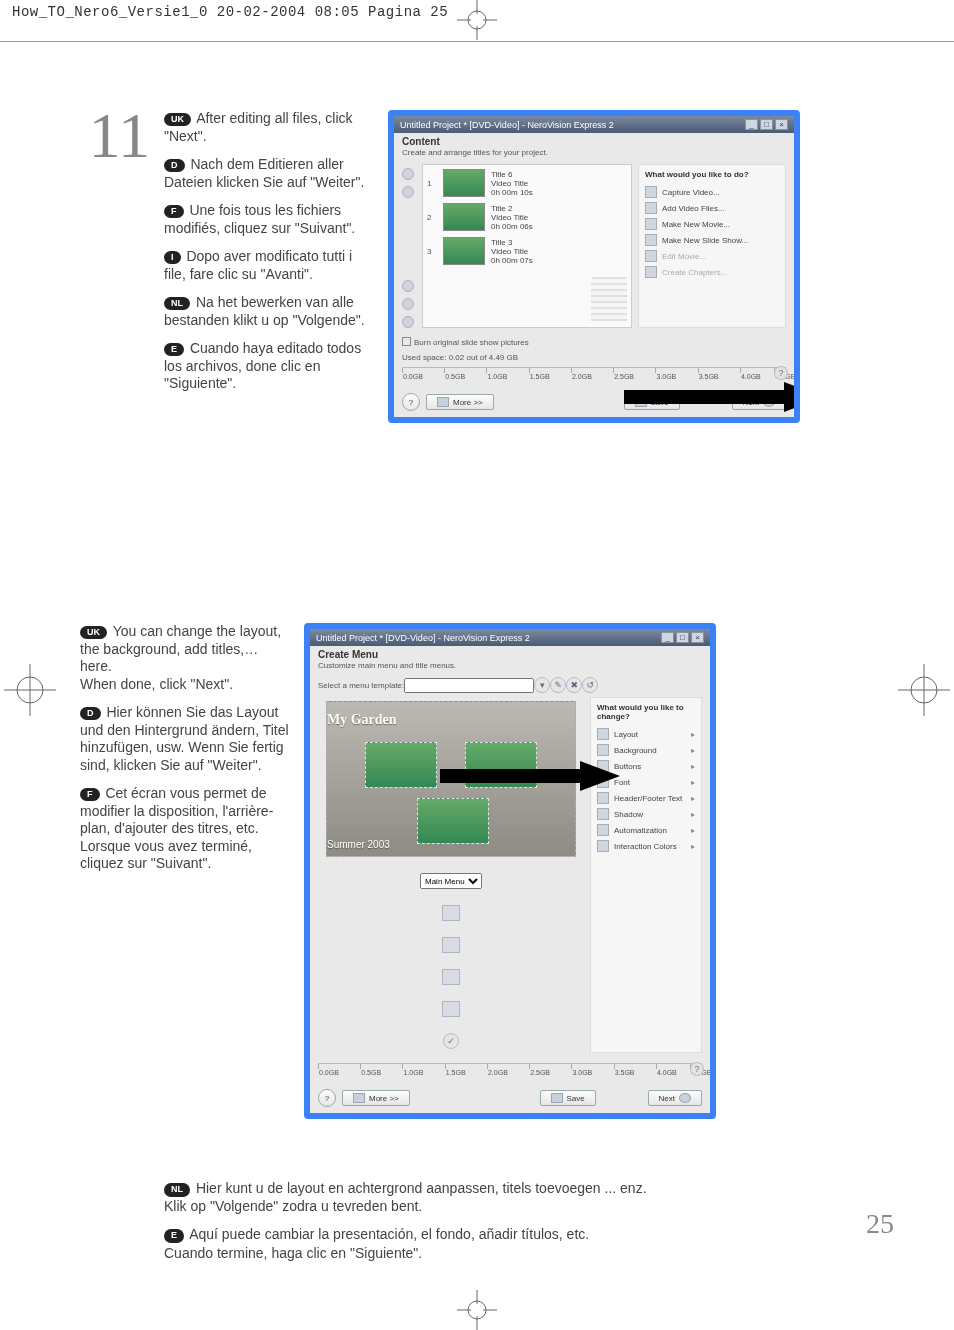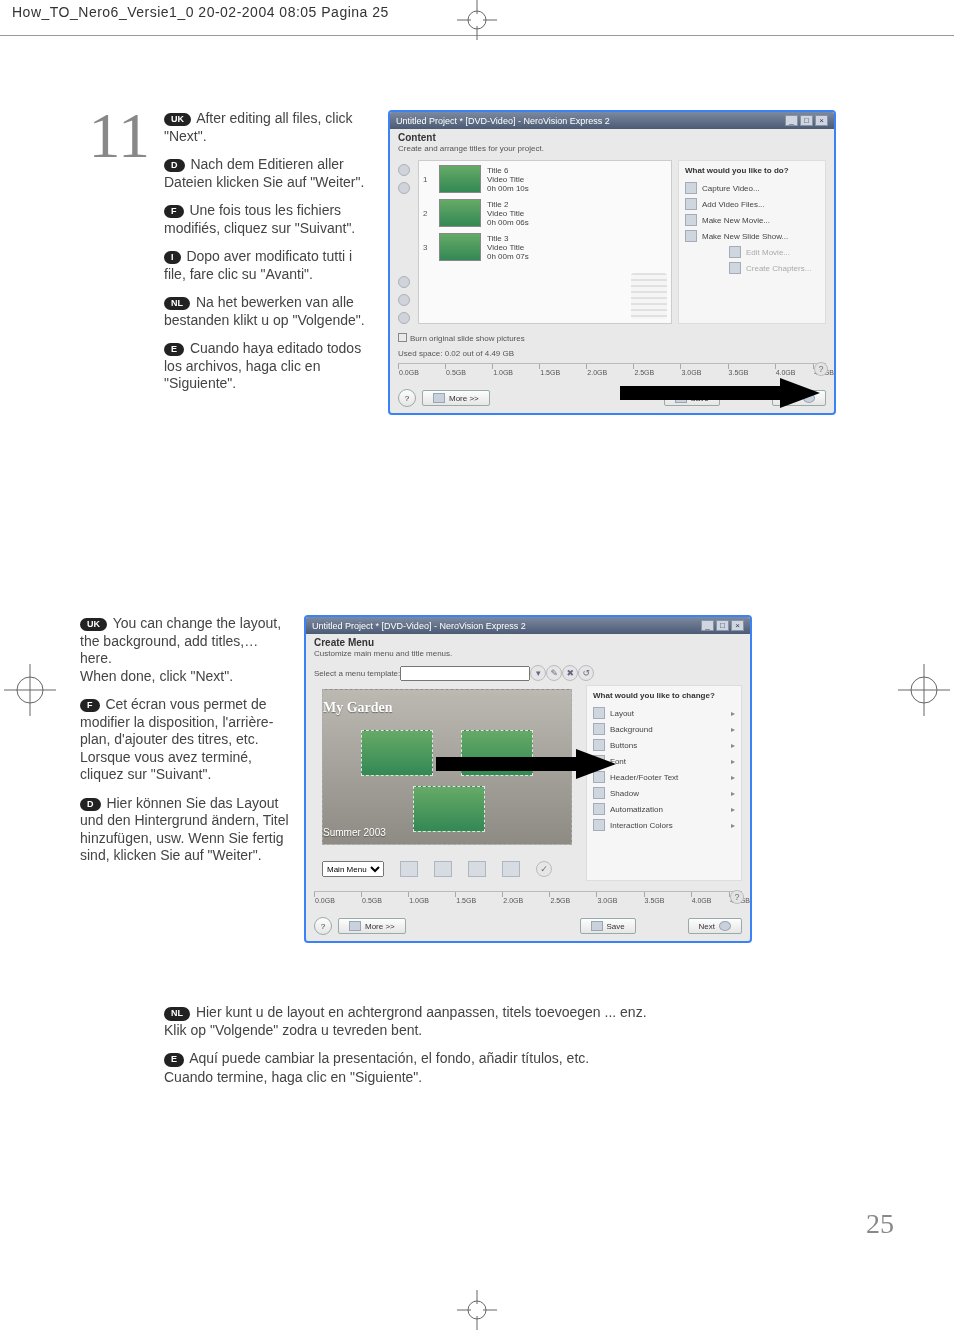--- a/index.html
+++ b/index.html
@@ -1,57 +1,57 @@
 <!DOCTYPE html>
 <html><head>
 <meta charset="utf-8">
 <style>
   * { box-sizing: border-box; margin: 0; padding: 0; }
   body { width: 954px; height: 1330px; background: #fff; font-family: Arial, Helvetica, sans-serif; color: #333; position: relative; }
 
-  .header-bar { height: 36px; border-bottom: 1px solid #999; font-size: 14px; font-family: Liberation Sans, sans-serif; padding: 4px 12px; letter-spacing: 0.5px; }
+  .header-bar { height: 42px; border-bottom: 1px solid #999; font-size: 14px; font-family: Liberation Mono, monospace; padding: 4px 12px; letter-spacing: 0.5px; }
 
   .crop-mark { position: absolute; }
   .crop-mark.top { top: 0; left: 50%; transform: translateX(-50%); }
   .crop-mark.mid-left { top: 660px; left: 0; }
   .crop-mark.mid-right { top: 660px; right: 0; }
   .crop-mark.bottom { bottom: 0; left: 50%; transform: translateX(-50%); }
   .crop-mark svg { display: block; }
 
   .content { position: absolute; left: 80px; top: 110px; width: 810px; }
   .step { display: flex; margin-bottom: 60px; }
   .step-col { display: flex; gap: 14px; }
   .step-num { font-size: 64px; font-weight: 300; color: #888; line-height: 0.8; font-family: Georgia, serif; min-width: 70px; text-align: right; }
   .step-texts { width: 210px; font-size: 14px; line-height: 1.25; color: #444; }
   .lang-block { margin-bottom: 11px; }
   .lang-pill { display: inline-block; background: #222; color: #fff; font-size: 9px; font-weight: bold; padding: 1px 7px 1px 7px; border-radius: 8px; vertical-align: 1px; margin-right: 2px; }
 
   .step-shot { margin-left: 14px; }
-  .shot-frame { width: 448px; border: 2px solid #3b82f6; border-radius: 4px; background: #e9e9e9; font-size: 9px; color: #333; position: relative; overflow: hidden; }
+  .shot-frame { width: 412px; border: 6px solid #3b82f6; border-radius: 4px; background: #e9e9e9; font-size: 9px; color: #333; position: relative; overflow: hidden; }
   .titlebar { height: 17px; background: linear-gradient(#7b8aa0,#4c5b74); color: #fff; font-size: 9px; padding: 2px 6px; display:flex; justify-content:space-between; align-items:center; }
   .titlebar .wbtns { display:flex; gap:2px; }
   .titlebar .wbtn { width:13px; height:11px; background:#cfd6e2; border:1px solid #8893a4; font-size:8px; line-height:9px; text-align:center; color:#334; }
   .section-head { font-weight: bold; font-size: 10px; padding: 3px 8px 1px; }
   .section-sub { font-size: 8px; padding: 0 8px 3px; color: #555; }
   .shot-body { display: flex; padding: 4px 8px 6px; gap: 6px; }
 
   .side-icons { width:14px; display:flex; flex-direction:column; gap:6px; padding-top:4px; }
   .side-icons .sic { width:12px; height:12px; border-radius:50%; background:#d0d4da; border:1px solid #a9b0bb; }
 
   .clip-list { flex:1; border:1px solid #ccc; background:#fafafa; min-height:164px; padding:4px; position:relative; }
   .clip-row { display:flex; align-items:center; gap:6px; margin-bottom:6px; font-size:8px; }
   .clip-row .idx { width:10px; color:#555; }
   .thumb { width:42px; height:28px; background:linear-gradient(#6a6,#385); border:1px solid #888; }
   .clip-meta { color:#444; }
   .filmstrip { position:absolute; right:4px; bottom:4px; width:36px; height:46px; background:repeating-linear-gradient(#bbb,#bbb 2px,#eee 2px,#eee 6px); opacity:.4; border-radius:3px; }
 
   .right-pane { width:148px; background:#f6f6f6; border:1px solid #ddd; padding:5px 6px; font-size:8px; }
   .right-head { font-weight:bold; font-size:8px; margin-bottom:5px; color:#333; }
   .r-item { display:flex; align-items:center; gap:5px; padding:2px 0; color:#444; }
-  .r-item.dis { color:#aaa;margin-left:44px; }
+  .r-item.dis { color:#aaa; }
   .r-item .ric { width:12px; height:12px; background:#cfd6df; border:1px solid #a4acb7; display:inline-block; }
   .r-item .chev { margin-left:auto; color:#888; }
 
   .below-clip { padding:3px 8px; font-size:8px; color:#555; }
   .below-clip .chk { display:inline-block; width:9px; height:9px; border:1px solid #888; margin-right:3px; vertical-align:-1px; }
 
   .ruler { position:relative; height:22px; margin:2px 8px 0; border-top:1px solid #bbb; font-size:7px; color:#555; }
   .tick { position:absolute; top:0; height:4px; border-left:1px solid #aaa; padding-top:5px; }
   .ruler .qmark { position:absolute; right:-2px; top:-2px; width:14px; height:14px; border-radius:50%; background:#e3e3e3; border:1px solid #bbb; text-align:center; line-height:12px; color:#678; font-size:9px; }
 
@@ -68,21 +68,21 @@
 
   .menu-stage { margin:2px 8px; height:166px; position:relative; }
   .menu-preview { width:250px; height:156px; margin:4px auto 8px; border:1px dashed #aaa; background:linear-gradient(#bcb9b3,#8e8b84); position:relative; color:#fff; text-align:left; }
   .menu-preview .mtitle { font-weight:bold; font-size:14px; padding-top:10px; font-family:Georgia,serif; text-shadow:0 1px 1px #0006; }
   .menu-preview .mfooter { position:absolute; bottom:6px; width:100%; font-size:10px; text-shadow:0 1px 1px #0006; }
   .mslot { position:absolute; width:72px; height:46px; border:1px dashed #e3e3e3; background:linear-gradient(#6a6,#385); }
   .mslot.s1 { left:38px; top:40px; }
   .mslot.s2 { right:38px; top:40px; }
   .mslot.s3 { left:90px; top:96px; }
 
-  .menu-nav-row { display:flex; align-items:center; gap:16px; padding:4px 8px; font-size:8px; }
+  .menu-nav-row { display:flex; align-items:center; gap:16px; padding:4px 8px; font-size:8px;flex-direction:column; }
   .menu-nav-row select { font-size:8px; height:16px; }
   .nav-ic { width:18px; height:16px; background:#d7dbe2; border:1px solid #aeb6c2; }
 
   .big-arrow { position:absolute; }
 
   .fullwidth-texts { font-size:14px; line-height:1.3; color:#444; margin-left: 84px; margin-top: 22px; }
   .fullwidth-texts .lang-block { margin-bottom: 10px; }
 
   .page-num { position:absolute; right:60px; bottom:90px; font-size:28px; color:#888; font-family:Georgia,serif; }
 </style>
@@ -128,21 +128,21 @@
 
   <div class="step">
     <div class="step-col">
       <div class="step-num">11</div>
       <div class="step-texts">
         <div class="lang-block"><span class="lang-pill">UK</span> <span>After editing all files, click "Next".</span></div>
         <div class="lang-block"><span class="lang-pill">D</span> <span>Nach dem Editieren aller Dateien klicken Sie auf "Weiter".</span></div>
         <div class="lang-block"><span class="lang-pill">F</span> <span>Une fois tous les fichiers modifiés, cliquez sur "Suivant".</span></div>
         <div class="lang-block"><span class="lang-pill">I</span> <span>Dopo aver modificato tutti i file, fare clic su "Avanti".</span></div>
         <div class="lang-block"><span class="lang-pill">NL</span> <span>Na het bewerken van alle bestanden klikt u op "Volgende".</span></div>
-        <div class="lang-block"><span class="lang-pill">E</span> <span>Cuando haya editado todos los archivos, haga clic en "Siguiente".</span></div>
+        <div class="lang-block"><span class="lang-pill">E</span> <span>Cuando haya editado todos los archivos, done clic en "Siguiente".</span></div>
       </div>
     </div>
 
     <div class="step-shot">
       <div class="shot-frame">
         <div class="titlebar">
           <span>Untitled Project * [DVD-Video] - NeroVision Express 2</span>
           <span class="wbtns">
             <span class="wbtn">_</span>
             <span class="wbtn">□</span>
@@ -246,22 +246,22 @@
     </div>
   </div>
 
   <div style="height:140px"></div>
 
   <div class="step">
     <div class="step-col">
       <div class="step-texts">
         <div class="lang-block"><span class="lang-pill">UK</span> <span style="white-space:pre-line">You can change the layout, the background, add titles,… here.
 When done, click "Next".</span></div>
+        <div class="lang-block"><span class="lang-pill">D</span> <span>Hier können Sie das Layout und den Hintergrund ändern, Titel hinzufügen, usw. Wenn Sie fertig sind, klicken Sie auf "Weiter".</span></div>
         <div class="lang-block"><span class="lang-pill">F</span> <span>Cet écran vous permet de modifier la disposition, l'arrière-plan, d'ajouter des titres, etc. Lorsque vous avez terminé, cliquez sur "Suivant".</span></div>
-        <div class="lang-block"><span class="lang-pill">D</span> <span>Hier können Sie das Layout und den Hintergrund ändern, Titel hinzufügen, usw. Wenn Sie fertig sind, klicken Sie auf "Weiter".</span></div>
       </div>
     </div>
 
     <div class="step-shot">
       <div class="shot-frame">
         <div class="titlebar">
           <span>Untitled Project * [DVD-Video] - NeroVision Express 2</span>
           <span class="wbtns">
             <span class="wbtn">_</span>
             <span class="wbtn">□</span>

